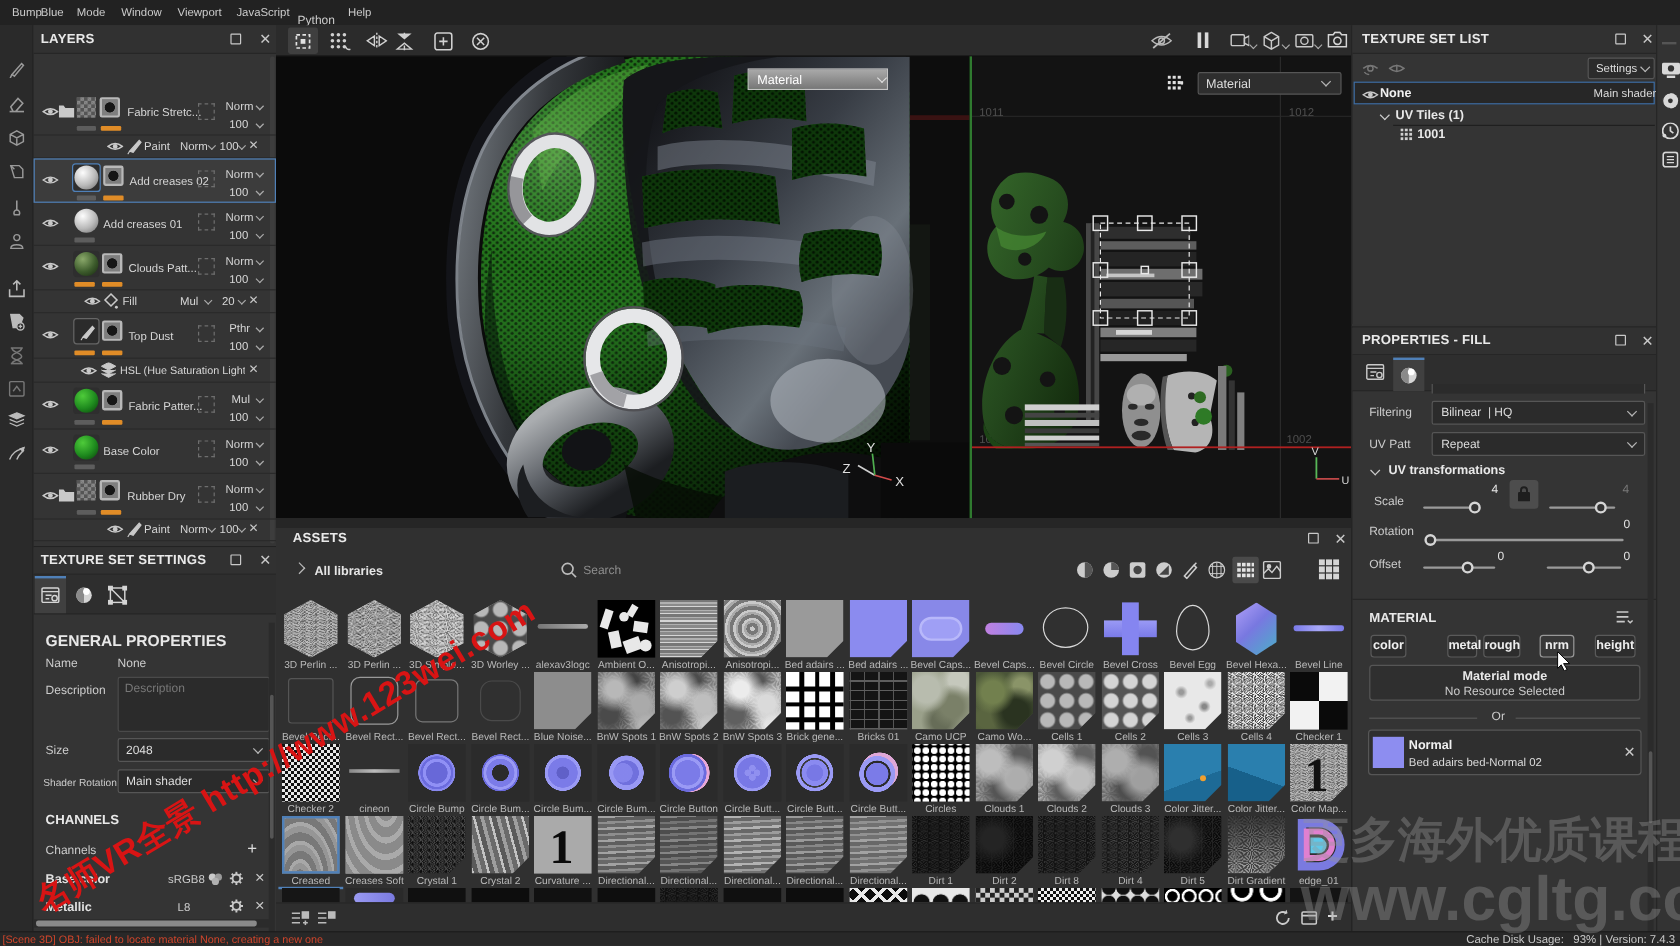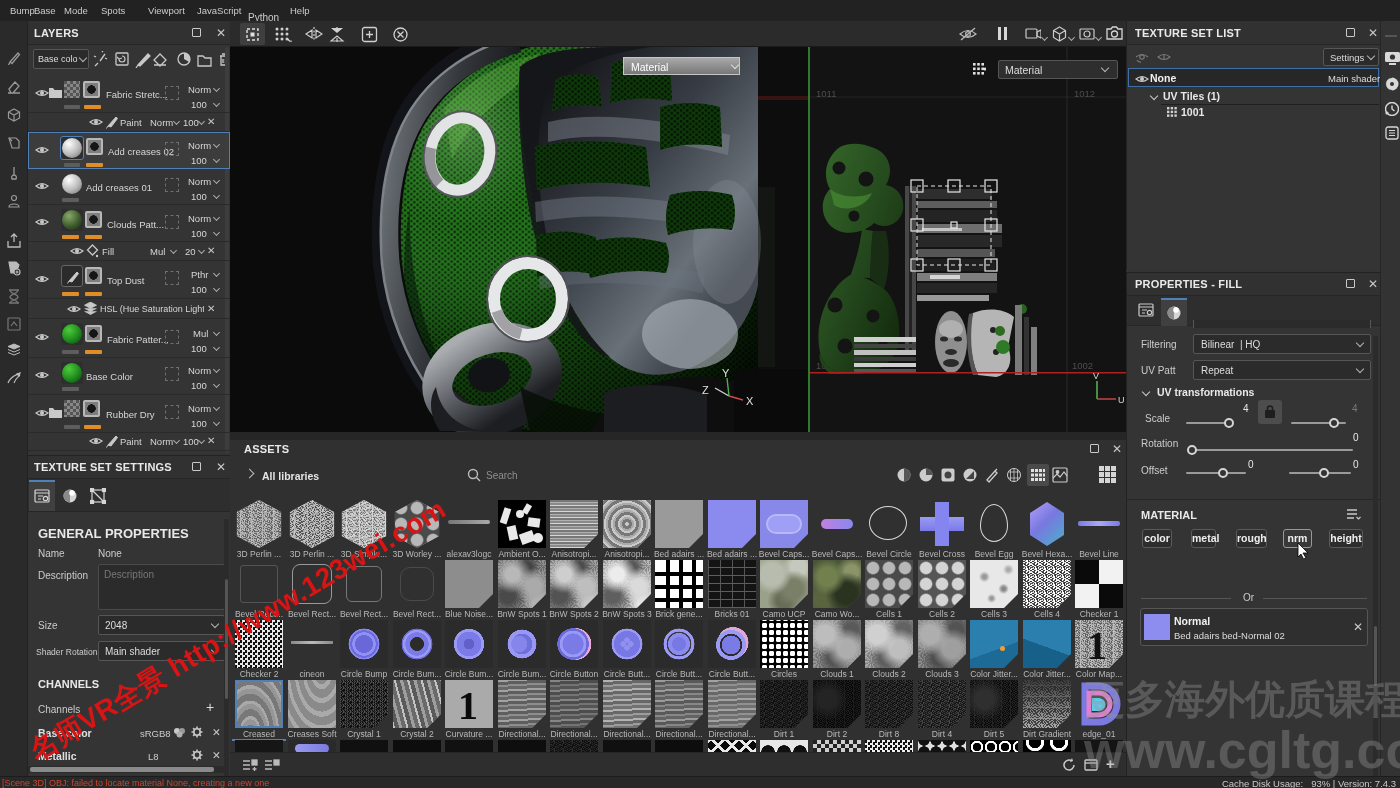--- a/index.html
+++ b/index.html
@@ -40,23 +40,23 @@
         <circle cx="6" cy="6" r="3.2" fill="none" stroke="#c9c9c9" stroke-width="1.6"></circle>
         <g stroke="#c9c9c9" stroke-width="1.6">
           <path d="M6 0.5v2M6 9.5v2M0.5 6h2M9.5 6h2M2.1 2.1l1.4 1.4M8.5 8.5l1.4 1.4M9.9 2.1L8.5 3.5M3.5 8.5L2.1 9.9"></path>
         </g>
       </g>
 </defs>
 </svg>
 
 <div class="p" style="left:0;top:0;width:1400px;height:21px;background:#222">
   <div class="p" style="left:10px;top:5px;font-size:9.5px;color:#ccc">Bump</div>
-  <div class="p" style="left:34px;top:5px;font-size:9.5px;color:#ccc">Base</div>
+  <div class="p" style="left:34px;top:5px;font-size:9.5px;color:#ccc">Blue</div>
   <div class="p" style="left:64px;top:5px;font-size:9.5px;color:#ccc">Mode</div>
-  <div class="p" style="left:101px;top:5px;font-size:9.5px;color:#ccc">Spots</div>
+  <div class="p" style="left:101px;top:5px;font-size:9.5px;color:#ccc">Window</div>
   <div class="p" style="left:148px;top:5px;font-size:9.5px;color:#ccc">Viewport</div>
   <div class="p" style="left:197px;top:5px;font-size:9.5px;color:#ccc">JavaScript</div>
   <div class="p" style="left:248px;top:12px;font-size:10px;color:#ccc">Python</div>
   <div class="p" style="left:290px;top:5px;font-size:9.5px;color:#ccc">Help</div>
 </div>
 
 <div class="p" id="toolstrip" style="left:0;top:21px;width:28px;height:755px;background:#2a2a2a;border-right:1px solid #222">
   <svg class="p" style="left:7px;top:30px" width="14" height="14" viewBox="0 0 14 14" stroke="#999" fill="none" stroke-width="1.3">
       <path d="M3 11L11 2l1.5 1.5L5 12.5z M3 11l-1.5 3"></path>
     </svg>
@@ -101,37 +101,20 @@
       <path d="M2 12c3-8 9-8 12-10M8 12c2-5 4-6 6-8"></path>
       <path d="M14 2l-3 1 2 2z" fill="#bbb"></path>
     </svg>
 </div>
 
 <div class="p" id="layers" style="left:28px;top:21px;width:202px;height:434px;background:#343434">
   <div class="p" style="left:0;top:0;width:202px;height:24px;background:#313131;border-bottom:1px solid #262626">
     <div class="p hdr" style="left:6px;top:6px">LAYERS</div>
     <div class="p sq" style="left:164px;top:7px"></div>
     <div class="p x" style="left:188px;top:7px">✕</div>
-  </div>
-  <div class="p" id="lay-filter" style="left:0;top:24px;width:202px;height:30px">
-    <div class="p dd" style="left:5px;top:4px;width:56px;height:20px">
-        <span class="p" style="left:4px;top:4px;font-size:9px">Base colo</span>
-        <span class="p ch" style="left:46px;top:5px"></span>
-      </div>
-    <svg class="p" style="left:64px;top:6px" width="136" height="17" viewBox="0 0 136 17" fill="none" stroke="#c8c8c8" stroke-width="1.3">
-      <path d="M8 10 L13 3 M6 12 l-3 3 M10 1l1 -1 M13 7l2 1 M4 6l-2 -1"></path>
-      <rect x="24" y="2" width="12" height="12" rx="1"></rect>
-        <path d="M30 5a3 3 0 1 1 -3 3 M27 8l-2 -2 M27 8l3 -1" stroke-width="1.1"></path>
-      <path d="M46 14 L56 3 l2 2 L48 15 z M46 14l-2 3" fill="#c8c8c8"></path>
-      <path d="M68 3 l6 6 -6 6 -6 -6 z M62 14h12" fill="none"></path>
-      <circle cx="92" cy="8" r="6"></circle>
-        <path d="M92 8 L92 2 A6 6 0 0 1 97.2 11 Z" fill="#c8c8c8" stroke="none"></path>
-      <path d="M106 5h5l2 2h6v8h-13z" fill="none"></path>
-      <path d="M128 5h9 M129 5v9h7v-9 M130 3h5 M131 8v4 M133.5 8v4" fill="none"></path>
-    </svg>
   </div>
   <div class="p" style="left:197px;top:26px;width:4px;height:406px;background:#3d3d3d;border-radius:2px"></div>
   <div class="p" id="lay-rows" style="left:0;top:54px;width:202px;height:380px;font-size:9.5px;color:#d6d6d6">
 
     <div class="p" style="left:0;top:1px;width:202px;height:36px">
       <svg class="p" style="left:7px;top:12px" width="14" height="10" viewBox="0 0 14 10">
           <use href="#eye"></use>
         </svg>
       <svg class="p" style="left:21px;top:10px" width="13" height="14" viewBox="0 0 13 14">
           <use href="#fold"></use>
@@ -1128,27 +1111,31 @@
     <div class="slider" style="left:162px;top:176px;width:62px"></div>
       <div class="knob" style="left:192px;top:172px"></div>
     <div class="p" style="left:0;top:203px;width:254px;height:1px;background:#262626"></div>
     <div class="p b" style="left:14px;top:213px;font-size:11px;color:#e8e8e8">MATERIAL</div>
     <svg class="p" style="left:220px;top:212px" width="14" height="12" viewBox="0 0 14 12" stroke="#c9c9c9" stroke-width="1.4" fill="none">
         <path d="M0 2h10M0 6h10M0 10h7"></path>
         <path d="M12 6v0"></path>
         <path d="M9.5 9l2 2 2-2" stroke-width="1.2"></path>
       </svg>
     <div class="mbtn" style="left:15px;width:30px">color</div>
-    <div class="mbtn" style="left:64px;width:25px">metal</div>
+    <div class="mbtn" style="left:79px;width:25px">metal</div>
     <div class="mbtn" style="left:109px;width:31px">rough</div>
     <div class="mbtn" style="left:156px;width:29px;border-color:#999;background:#383838">nrm</div>
     <div class="mbtn" style="left:202px;width:34px">height</div>
     <svg class="p" style="left:170px;top:247px;z-index:40" width="12" height="16" viewBox="0 0 12 16">
         <path d="M1 0l10 10H6l3 5-2.5 1L4 11 1 14z" fill="#fff" stroke="#000" stroke-width="0.8"></path>
       </svg>
+    <div class="p" style="left:14px;top:258px;width:226px;height:30px;border:1px solid #565656;border-radius:3px;background:#2f2f2f">
+      <div class="p b" style="left:0;top:3px;width:224px;text-align:center;font-size:10.5px;color:#e8e8e8">Material mode</div>
+      <div class="p" style="left:0;top:16px;width:224px;text-align:center;font-size:10px;color:#ccc">No Resource Selected</div>
+    </div>
     <div class="p" style="left:14px;top:302px;width:90px;height:1px;background:#565656"></div>
     <div class="p" style="left:116px;top:296px;color:#ccc">Or</div>
     <div class="p" style="left:136px;top:302px;width:104px;height:1px;background:#565656"></div>
     <div class="p" style="left:13px;top:312px;width:228px;height:38px;border:1px solid #565656;border-radius:3px;background:#2f2f2f">
       <div class="p" style="left:3px;top:5px;width:26px;height:26px;background:#8d8df0"></div>
       <div class="p b" style="left:33px;top:6px;font-size:10.5px;color:#f0f0f0">Normal</div>
       <div class="p" style="left:33px;top:21px;font-size:9.5px;color:#ddd">Bed adairs bed-Normal 02</div>
       <div class="p x" style="left:212px;top:13px">✕</div>
     </div>
     <div class="p" style="left:246px;top:40px;width:5px;height:441px;background:#2b2b2b"></div>

